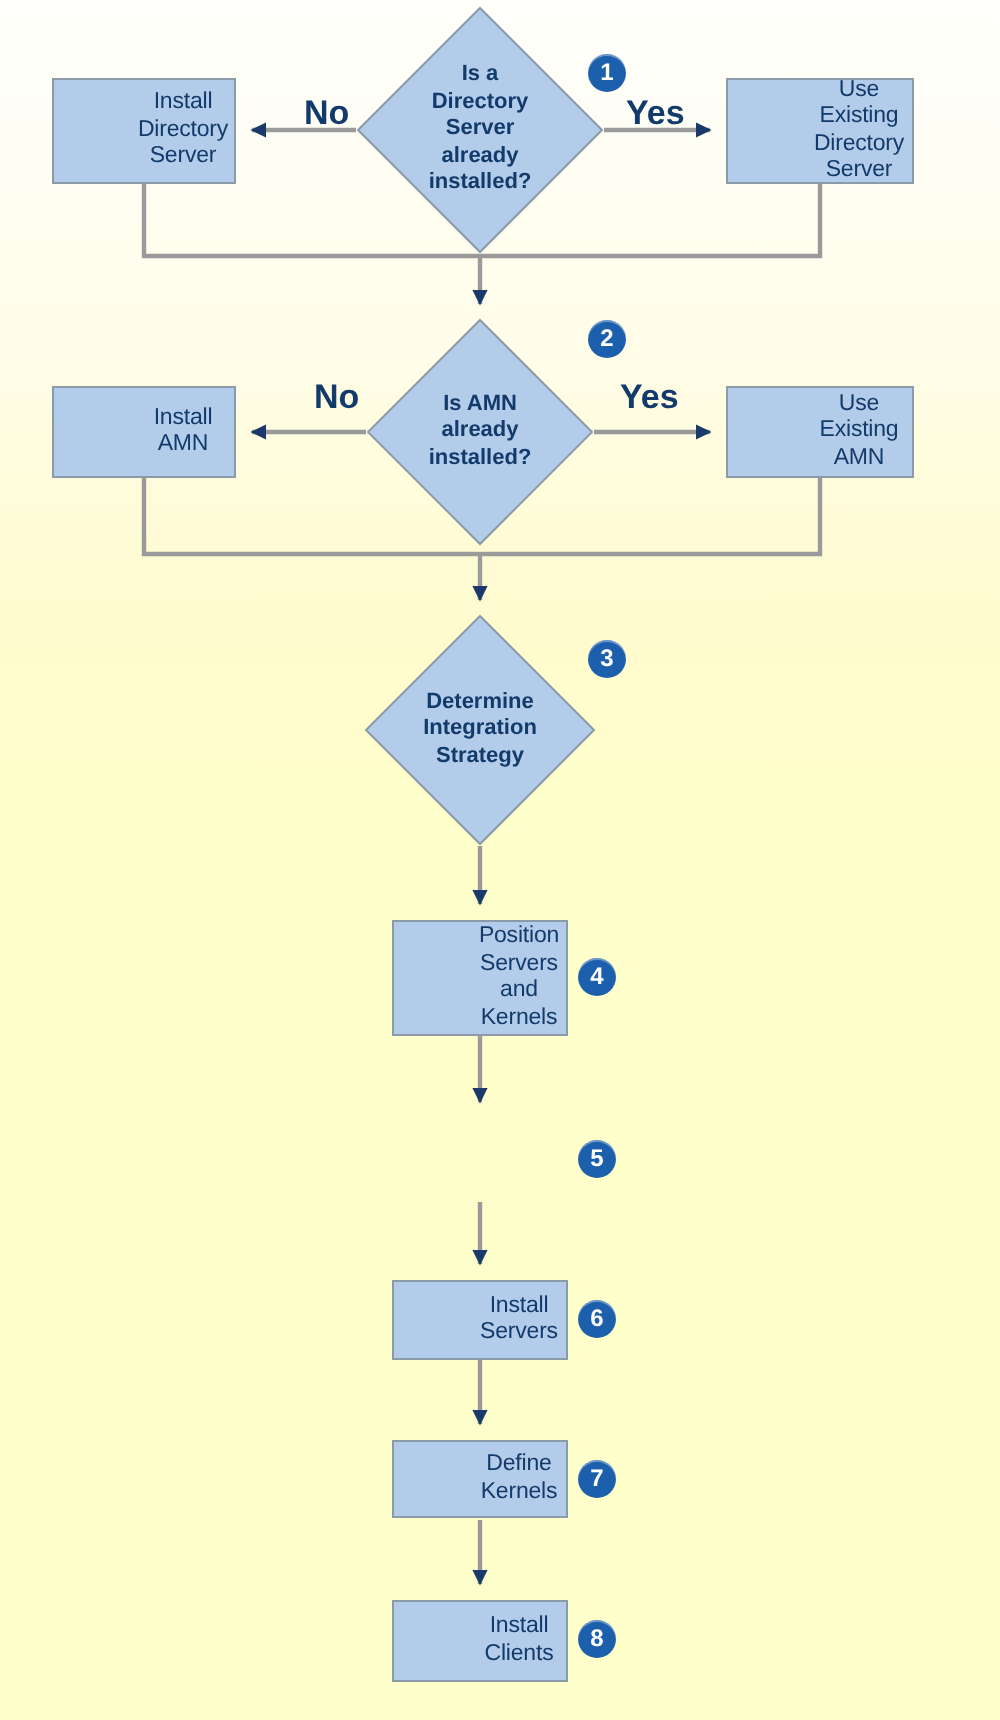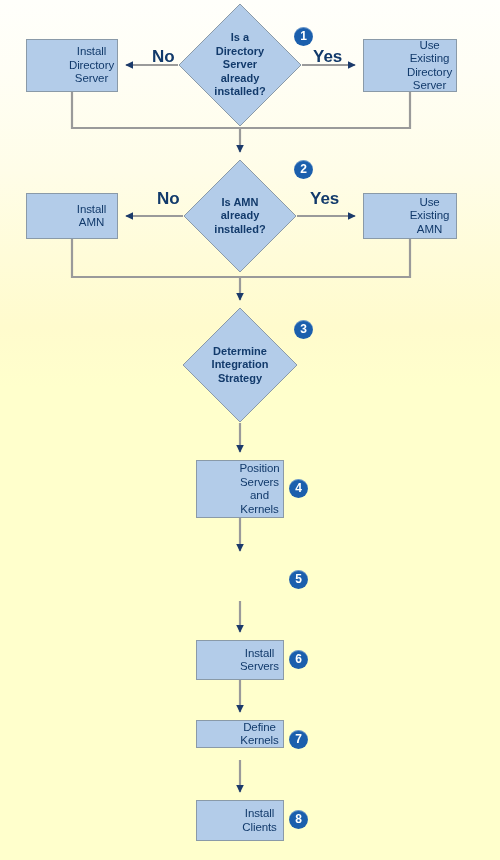--- a/index.html
+++ b/index.html
@@ -153,21 +153,21 @@
 
   <div class="node box" style="left:196px; top:460px; width:88px; height:58px;">
     <span class="lbl">Position<br>Servers and<br>Kernels</span>
   </div>
 
 
   <div class="node box" style="left:196px; top:640px; width:88px; height:40px;">
     <span class="lbl">Install<br>Servers</span>
   </div>
 
-  <div class="node box" style="left:196px; top:720px; width:88px; height:28px;">
+  <div class="node box" style="left:196px; top:720px; width:88px; height:39px;">
     <span class="lbl">Define<br>Kernels</span>
   </div>
 
   <div class="node box" style="left:196px; top:800px; width:88px; height:41px;">
     <span class="lbl">Install<br>Clients</span>
   </div>
 
   <div class="diamond-wrap" style="left:178px; top:3px; width:124px; height:124px;">
     <svg width="124" height="124" viewBox="0 0 124 124">
       <polygon points="62,1 123,62 62,123 1,62" fill="#b3cce9" stroke="#8a9aa8" stroke-width="1"></polygon>

